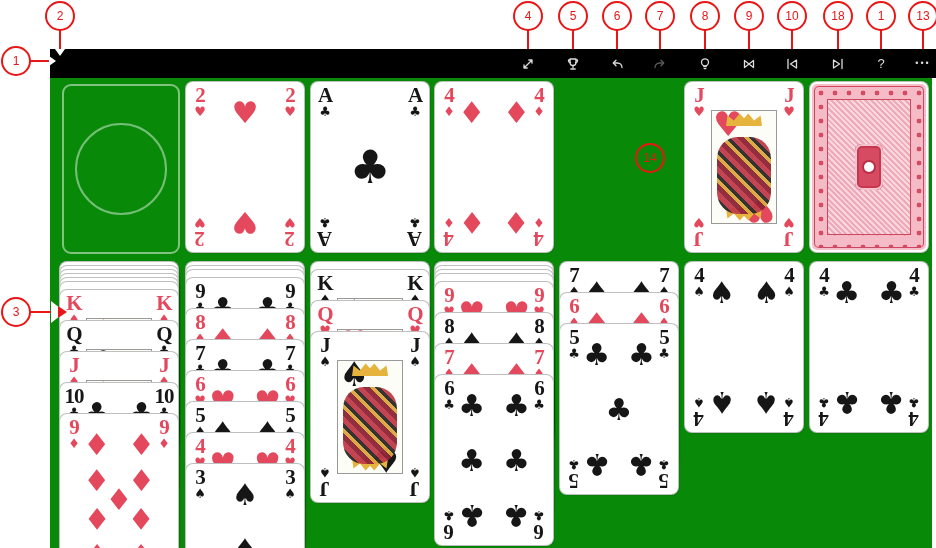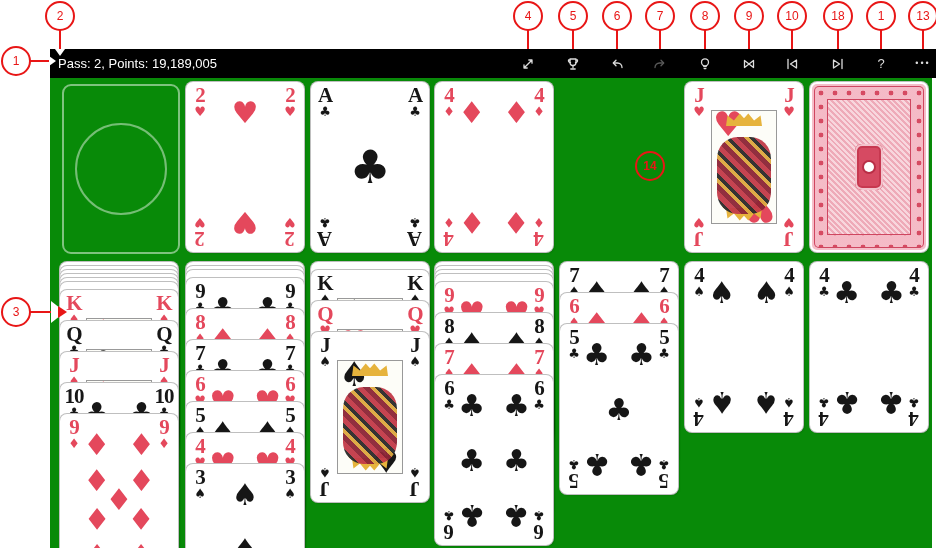--- a/index.html
+++ b/index.html
@@ -68,21 +68,20 @@
   .cwedge{position:absolute;width:0;height:0;border-top:11px solid transparent;border-bottom:11px solid transparent;border-left:14px solid #fff}
   .carrow-right-red{position:absolute;width:0;height:0;border-top:6px solid transparent;border-bottom:6px solid transparent;border-left:9px solid #e81616}
   .carrow-right-white{position:absolute;width:0;height:0;border-top:5px solid transparent;border-bottom:5px solid transparent;border-left:7px solid #fff}
   .carrow-down-white{position:absolute;width:0;height:0;border-left:5px solid transparent;border-right:5px solid transparent;border-top:7px solid #fff}
 </style>
 </head>
 <body>
 
 <div id="frame">
   <div id="titlebar">
-    <span id="status">Pass: 2, Points: 19,189,005</span>
 
   <div class="tbtn" style="left: 465px;">
         <span>
           <svg width="16" height="16" viewBox="0 0 16 16">
             <path stroke="#dcdcdc" stroke-width="1.3" fill="none" stroke-linecap="round" stroke-linejoin="round" d="M4 12 L12 4 M12 4 h-3.2 M12 4 v3.2 M4 12 h3.2 M4 12 v-3.2"></path>
           </svg>
         </span>
       </div>
       <div class="tbtn" style="left: 510px;">
         <span>
@@ -843,15 +842,15 @@
       <div class="cline" style="left: 748px; top: 29px; width: 2px; height: 20px;"></div>
       <div class="callout" style="left: 749px; top: 16px;">9</div>
       <div class="cline" style="left: 791px; top: 29px; width: 2px; height: 20px;"></div>
       <div class="callout" style="left: 792px; top: 16px;">10</div>
       <div class="cline" style="left: 837px; top: 29px; width: 2px; height: 20px;"></div>
       <div class="callout" style="left: 838px; top: 16px;">18</div>
       <div class="cline" style="left: 880px; top: 29px; width: 2px; height: 20px;"></div>
       <div class="callout" style="left: 881px; top: 16px;">1</div>
       <div class="cline" style="left: 922px; top: 29px; width: 2px; height: 20px;"></div>
       <div class="callout" style="left: 923px; top: 16px;">13</div>
-      <div class="callout transparent" style="left: 650px; top: 166px; font-weight: bold;">14</div>
+      <div class="callout transparent" style="left: 650px; top: 158px;">14</div>
     </div>
 </div>
 
 </body></html>

